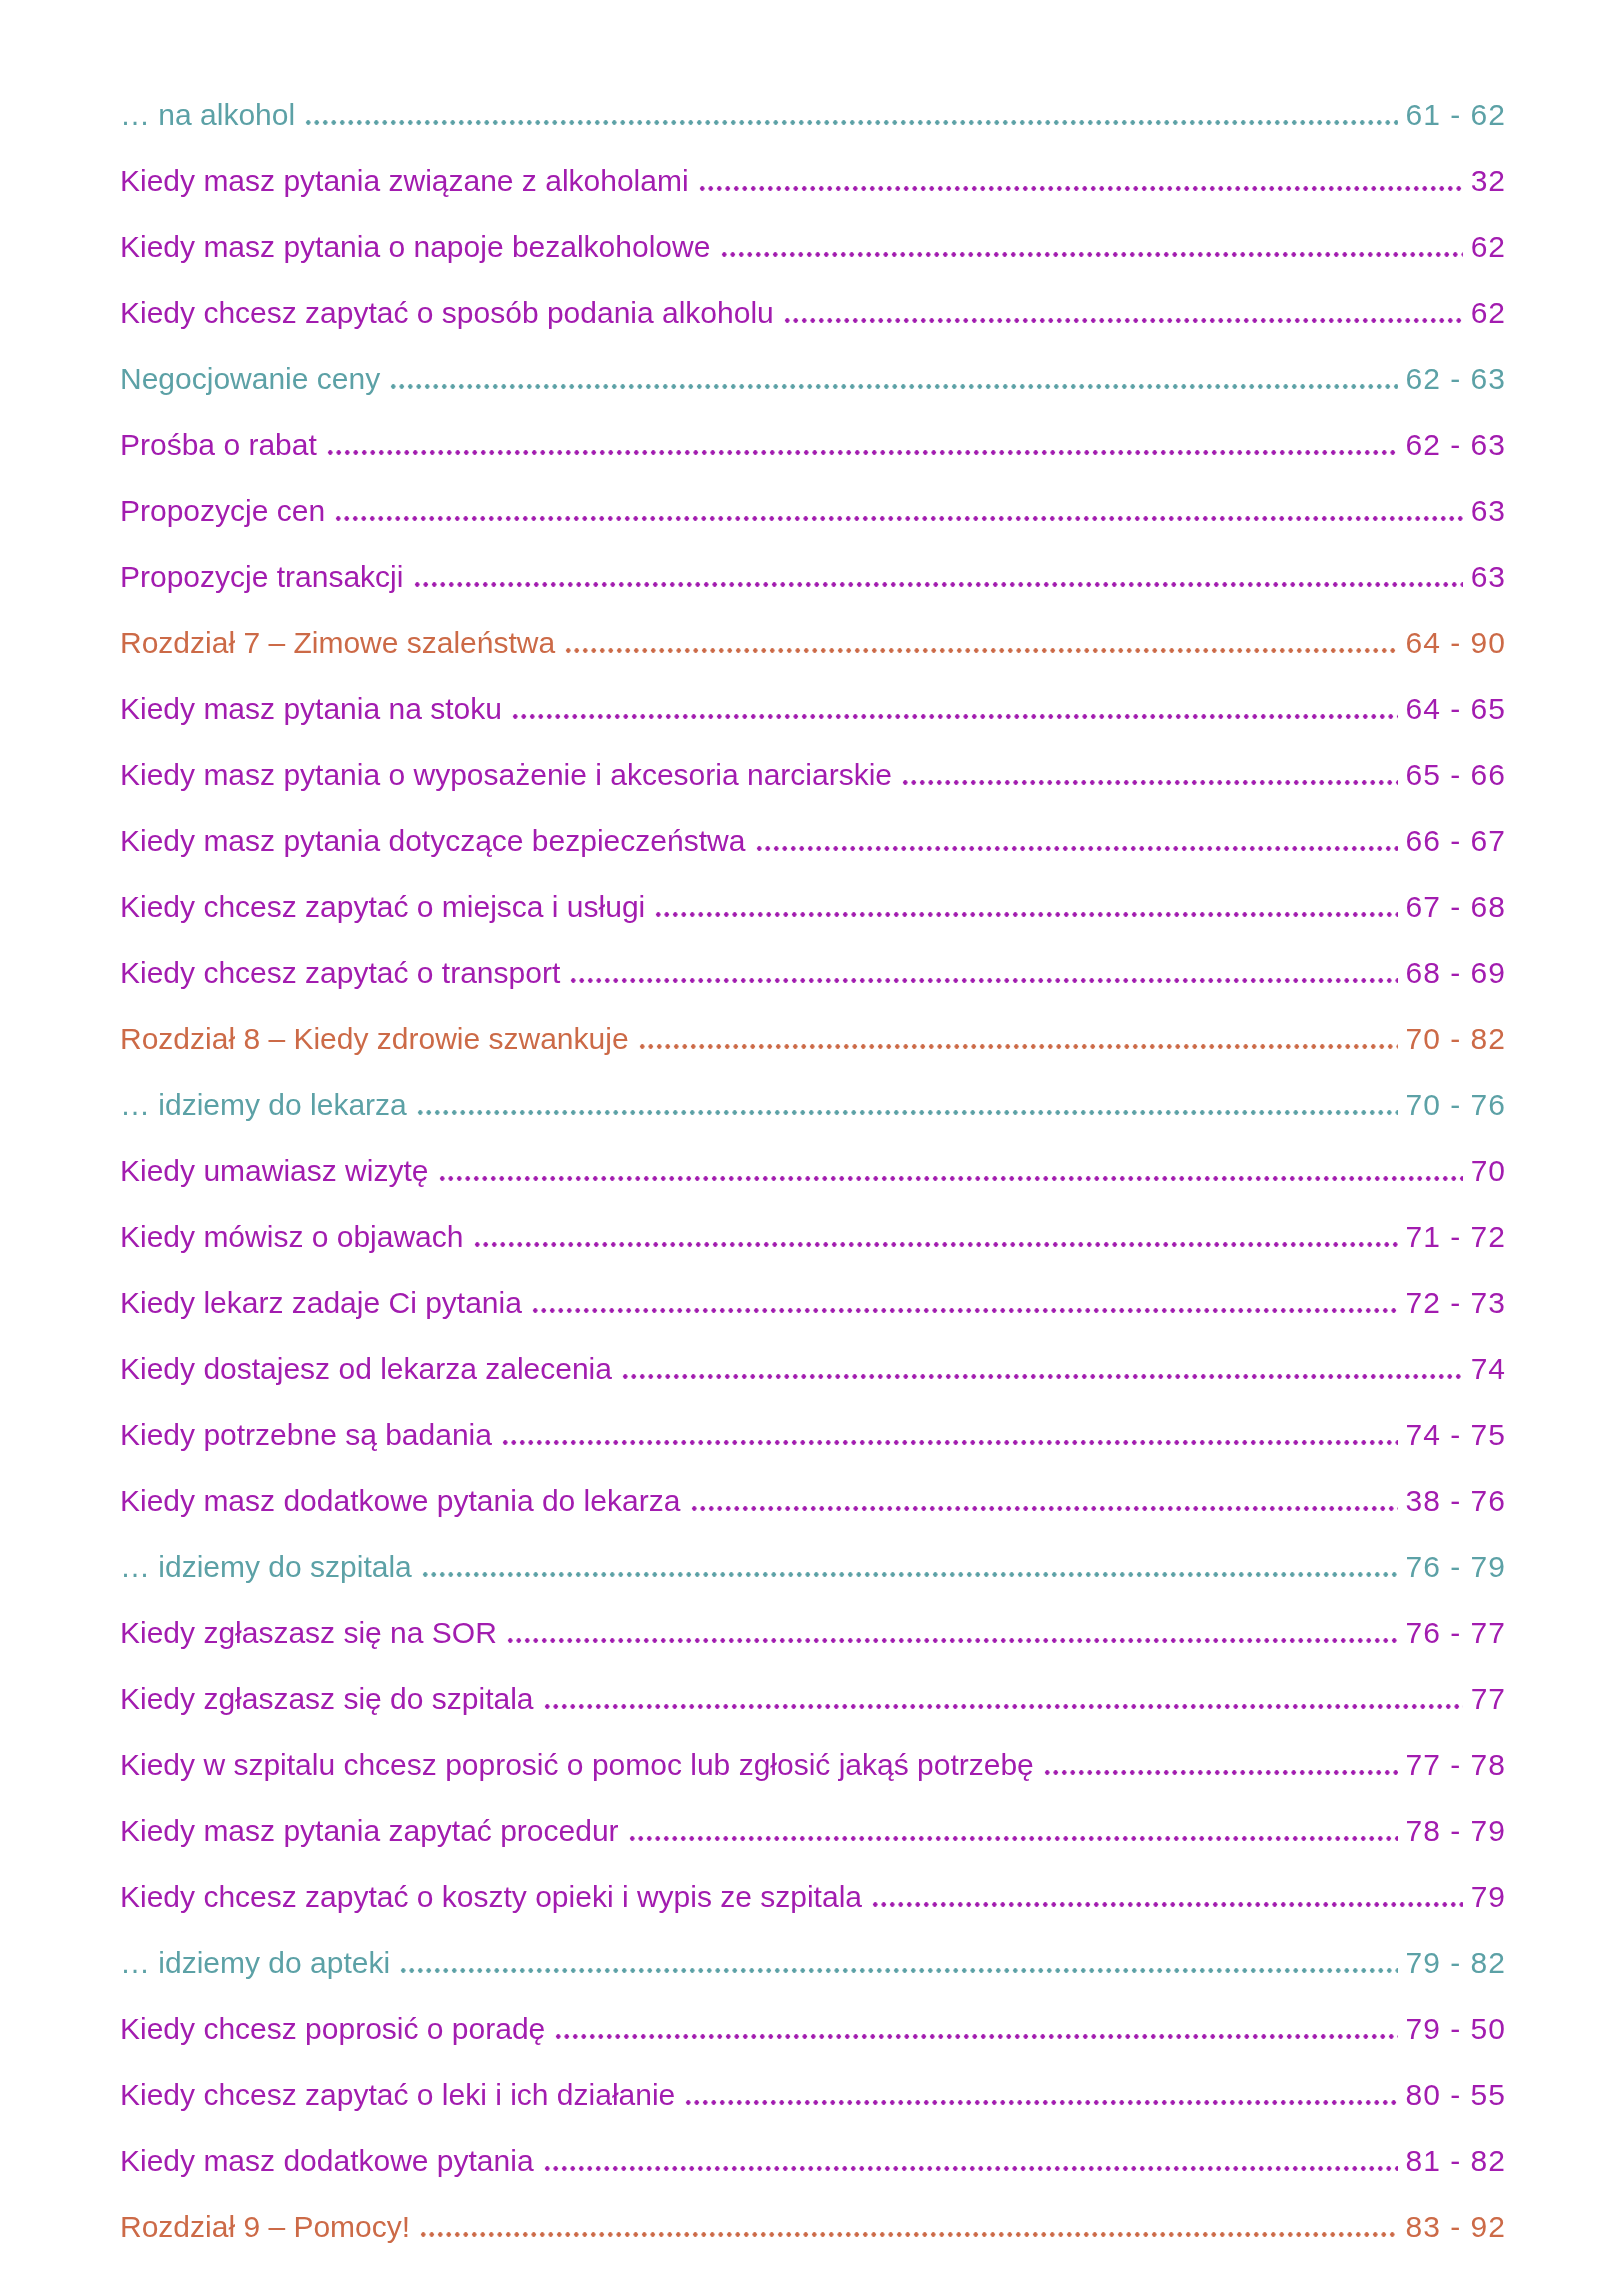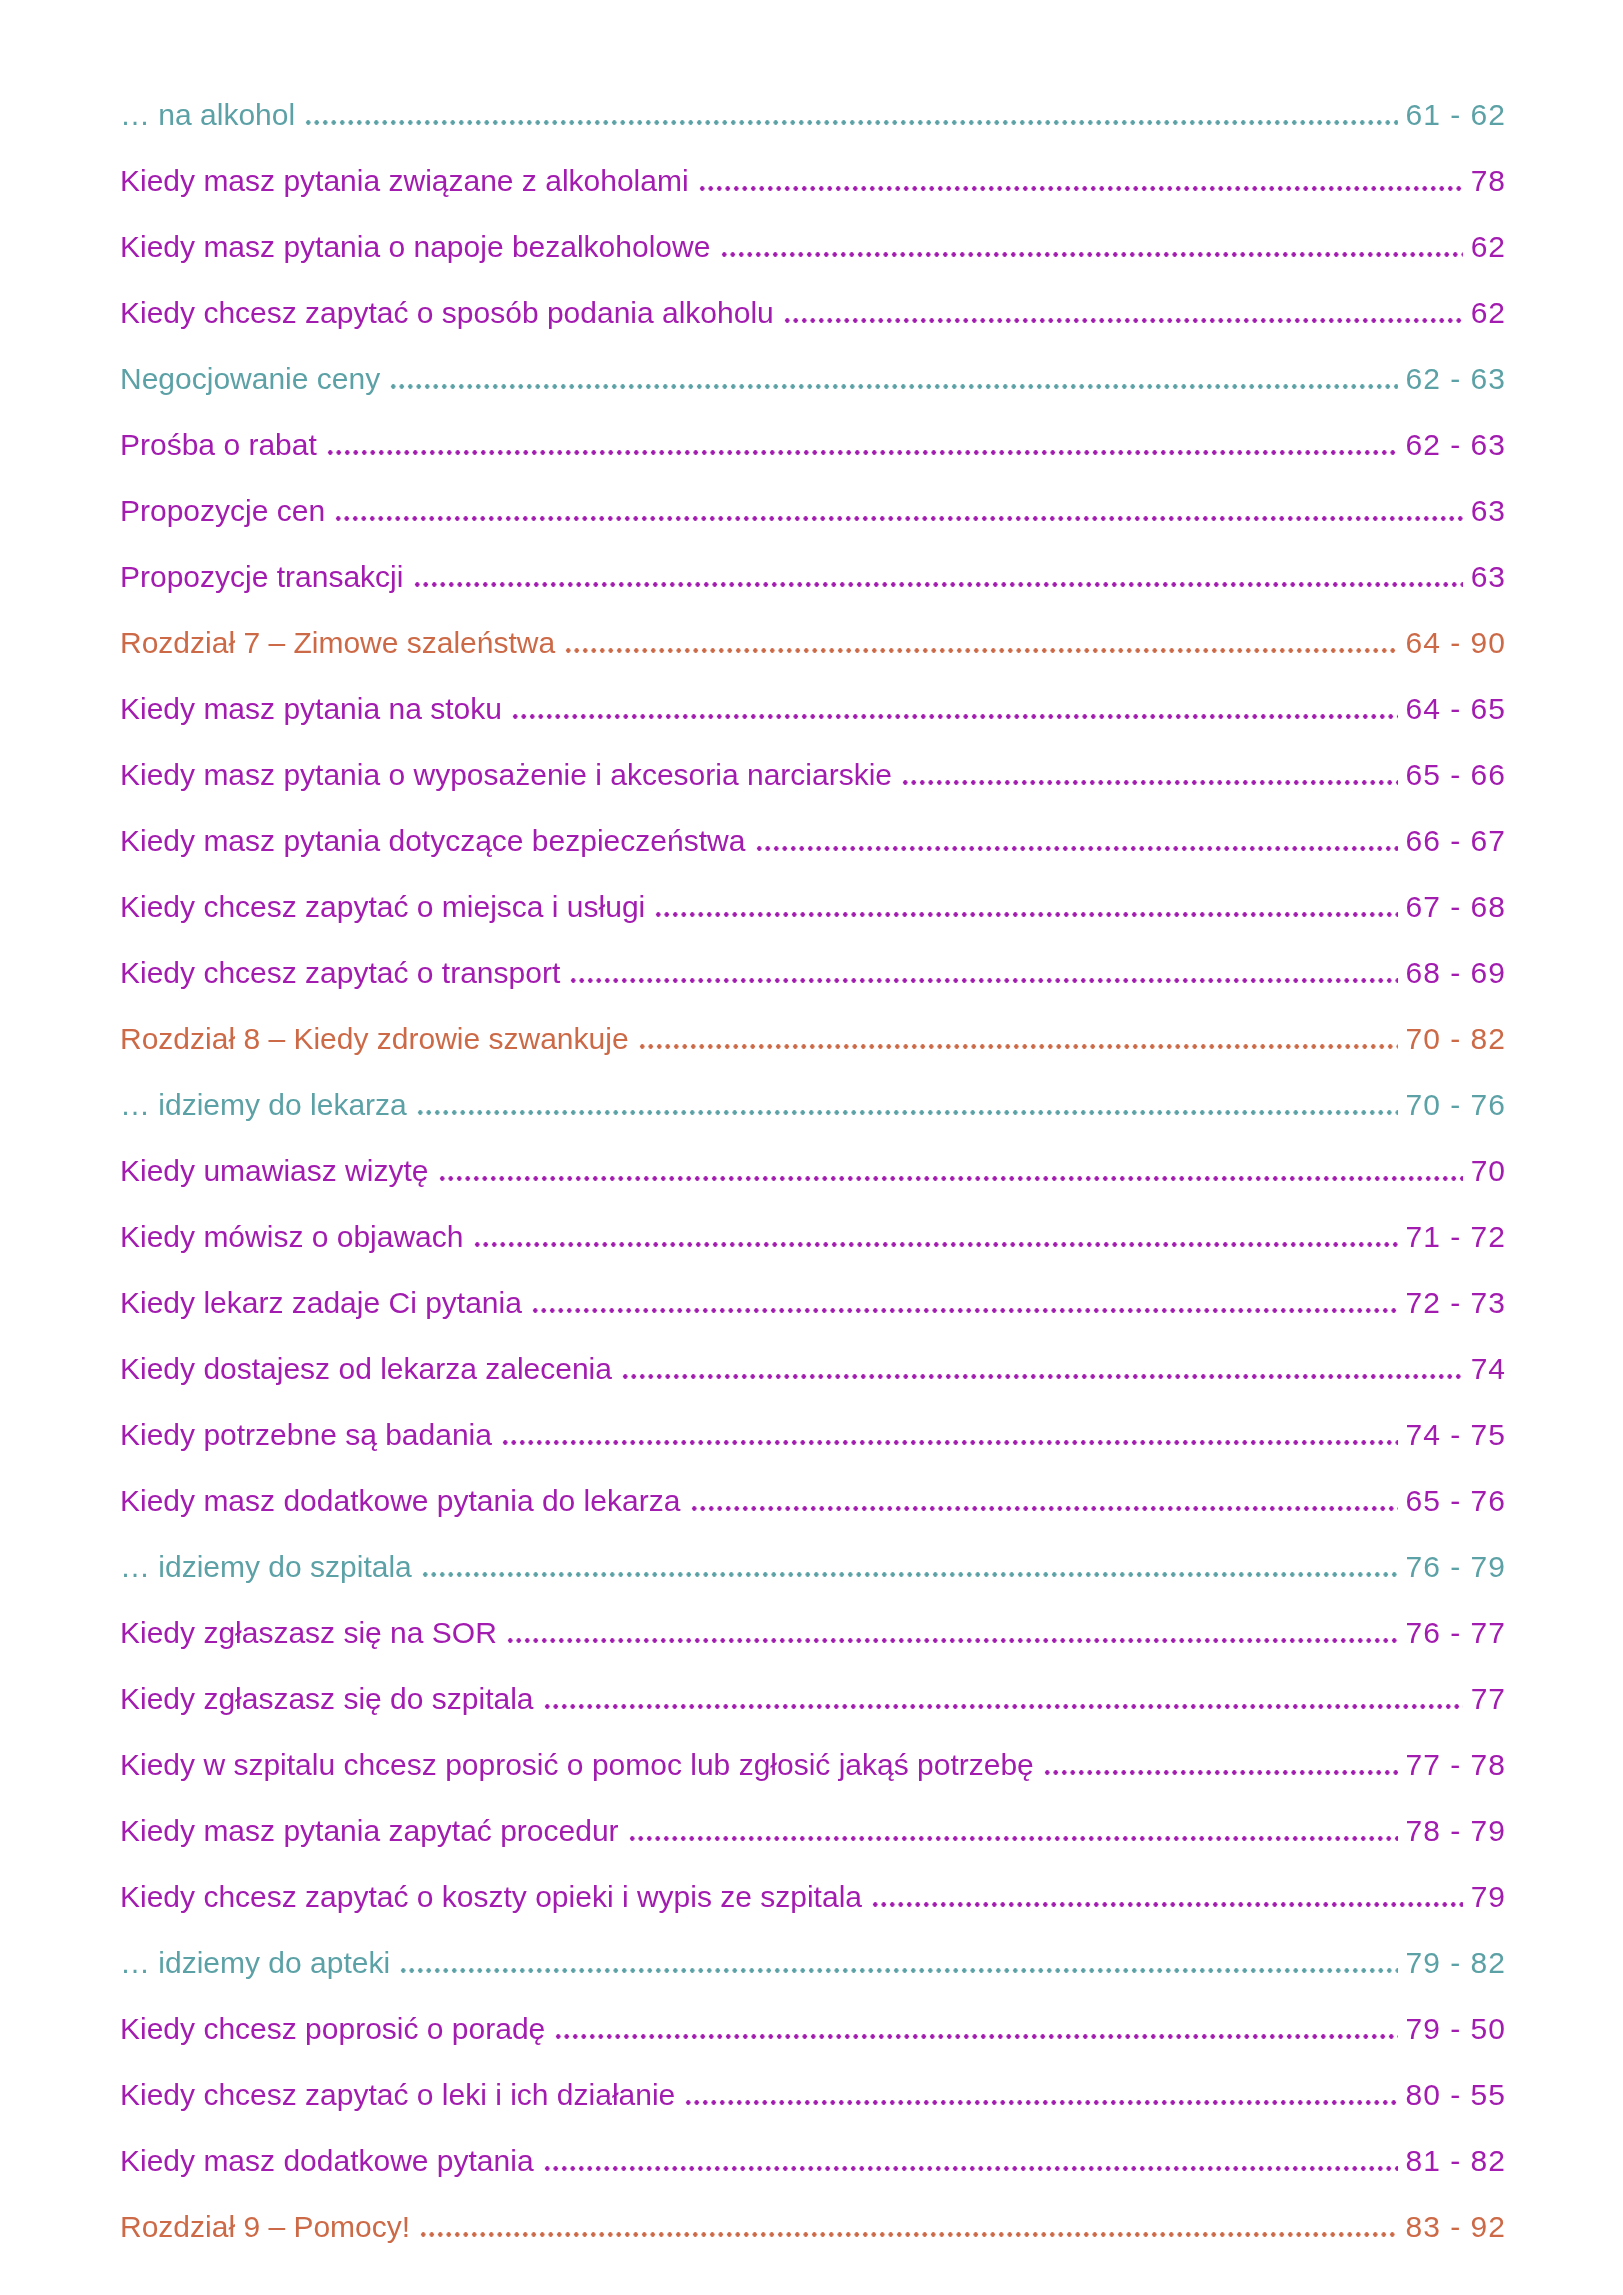--- a/index.html
+++ b/index.html
@@ -57,21 +57,21 @@
   <div id="toc">
   <div class="row subsection">
     <span class="label">… na alkohol</span>
     <span class="dots"></span>
     <span class="pages">61 - 62</span>
   </div>
 
   <div class="row item">
     <span class="label">Kiedy masz pytania związane z alkoholami</span>
     <span class="dots"></span>
-    <span class="pages">78</span>
+    <span class="pages">32</span>
   </div>
 
   <div class="row item">
     <span class="label">Kiedy masz pytania o napoje bezalkoholowe</span>
     <span class="dots"></span>
     <span class="pages">62</span>
   </div>
 
   <div class="row item">
     <span class="label">Kiedy chcesz zapytać o sposób podania alkoholu</span>
@@ -177,21 +177,21 @@
 
   <div class="row item">
     <span class="label">Kiedy potrzebne są badania</span>
     <span class="dots"></span>
     <span class="pages">74 - 75</span>
   </div>
 
   <div class="row item">
     <span class="label">Kiedy masz dodatkowe pytania do lekarza</span>
     <span class="dots"></span>
-    <span class="pages">65 - 76</span>
+    <span class="pages">38 - 76</span>
   </div>
 
   <div class="row subsection">
     <span class="label">… idziemy do szpitala</span>
     <span class="dots"></span>
     <span class="pages">76 - 79</span>
   </div>
 
   <div class="row item">
     <span class="label">Kiedy zgłaszasz się na SOR</span>

